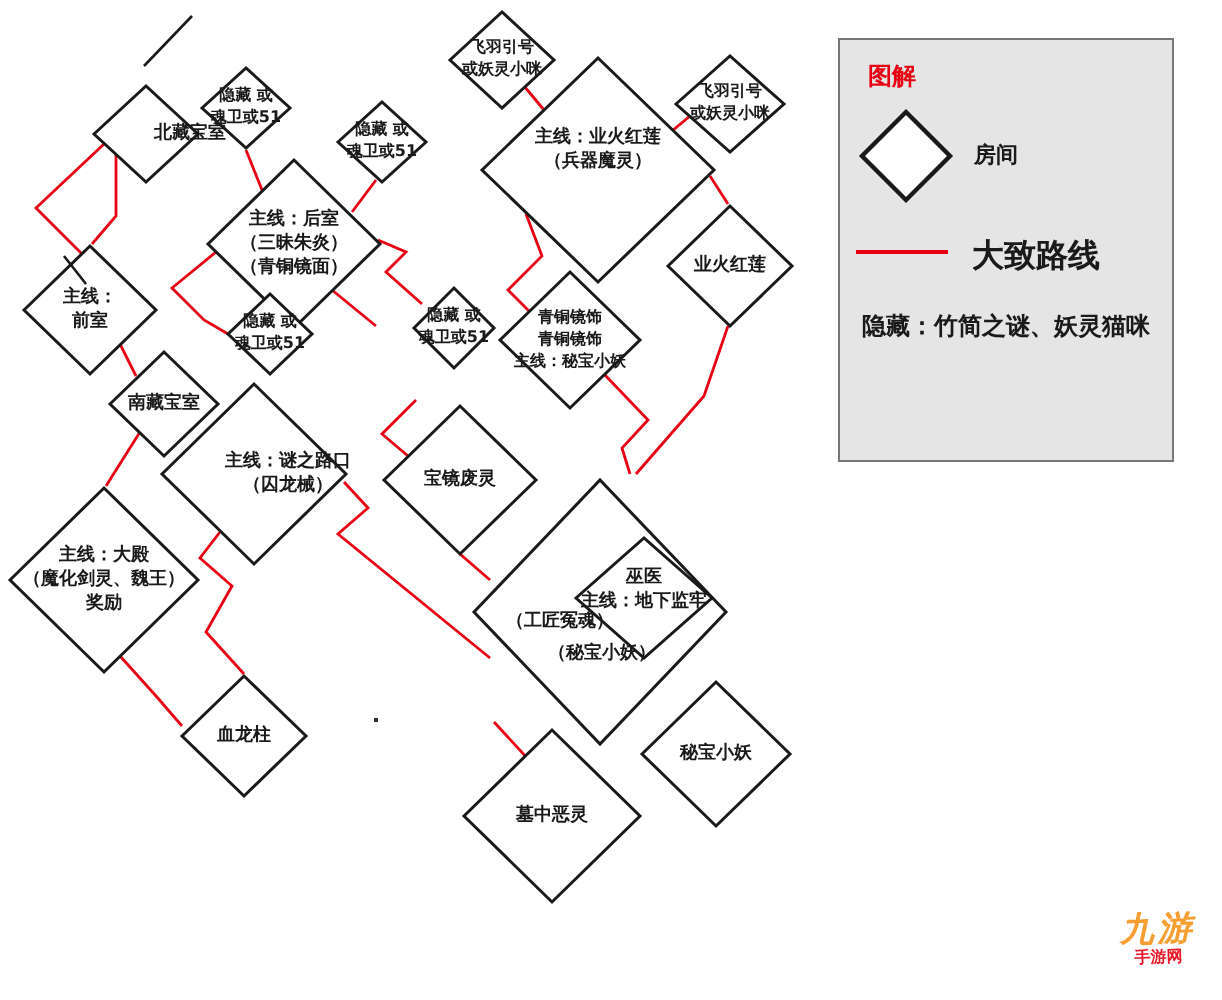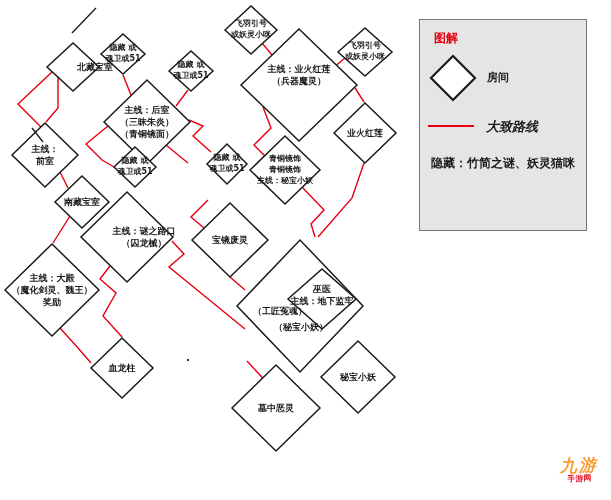--- a/index.html
+++ b/index.html
@@ -17,21 +17,21 @@
   .map-dot{position:absolute;width:2px;height:2px;background:#333;}
   
   .legend{
     position:absolute;left:419px;top:19px;width:166px;height:210px;
     border:1px solid #777;background:#e5e5e5;
   }
   .legend-title{position:absolute;left:14px;top:10px;font-size:12px;font-weight:bold;}
   .legend-diamond{position:absolute;left:7px;top:32px;}
   .legend-room-label{position:absolute;left:67px;top:50px;font-size:11px;font-weight:bold;color:#1a1a1a;}
   .legend-route-line{position:absolute;left:8px;top:105px;width:46px;height:2px;}
-  .legend-route-label{position:absolute;left:66px;top:98px;font-size:13px;font-weight:bold;color:#1a1a1a;font-style:italic;}
+  .legend-route-label{position:absolute;left:66px;top:98px;font-size:16px;font-weight:bold;color:#1a1a1a;}
   .legend-hidden{position:absolute;left:11px;top:135px;font-size:12px;font-weight:bold;color:#1a1a1a;white-space:nowrap;}
   
   .watermark{position:absolute;left:552px;top:456px;width:54px;text-align:center;transform:rotate(-2deg);opacity:.9;}
   .wm1{font-size:17px;font-weight:bold;font-style:italic;letter-spacing:2px;line-height:1.1;}
   .wm2{font-size:8px;font-weight:bold;line-height:1.1;}
 </style>
 </head>
 <body>
 
 <div class="stage">

